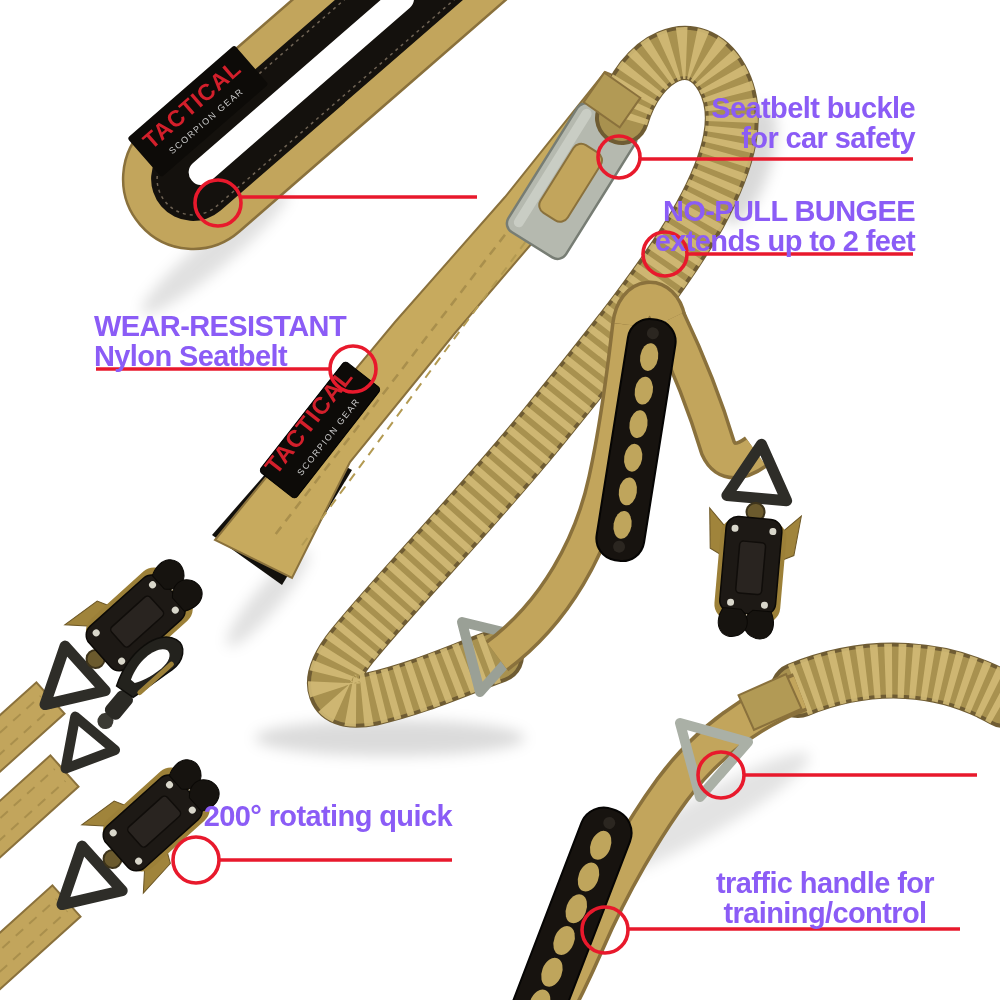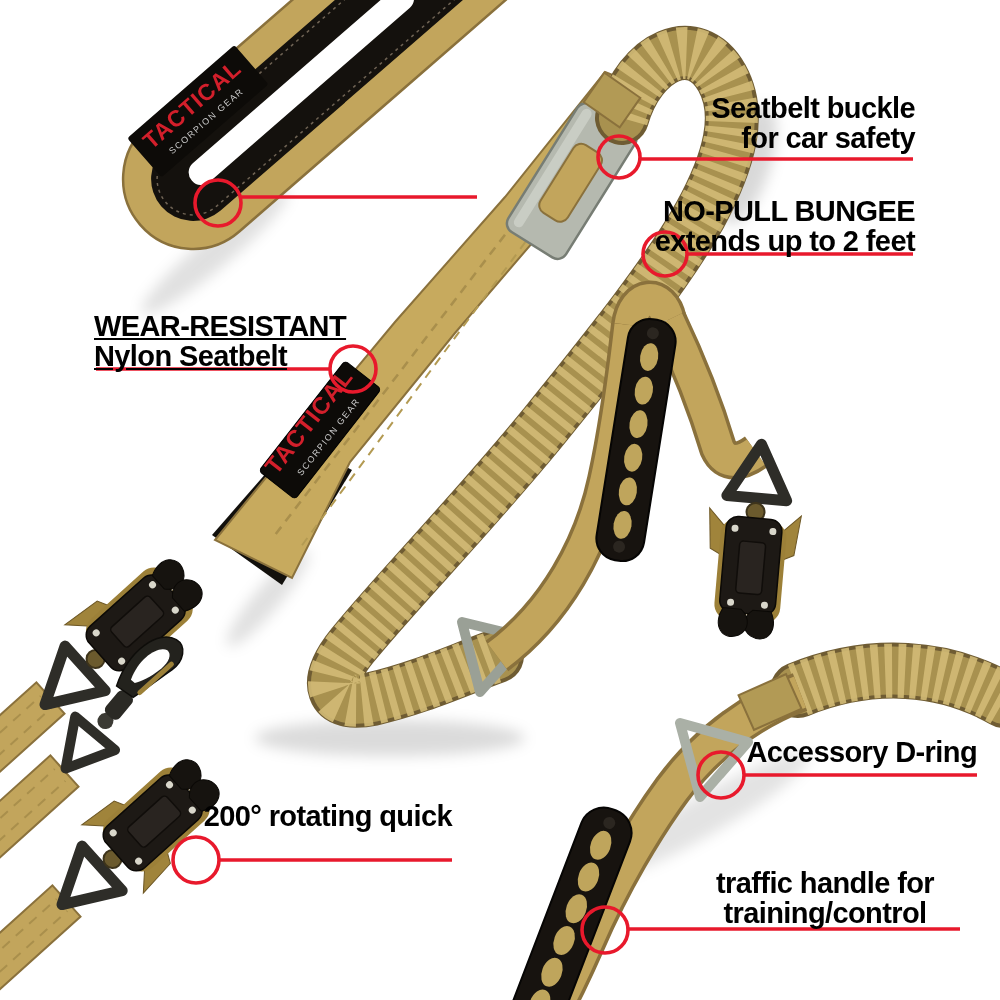--- a/index.html
+++ b/index.html
@@ -1,20 +1,20 @@
 <!DOCTYPE html>
 <html><head>
 <meta charset="utf-8">
 <style>
   html,body{margin:0;padding:0;background:#ffffff;}
   #canvas{position:relative;width:1000px;height:1000px;background:#ffffff;overflow:hidden;
           font-family:"Liberation Sans",sans-serif;}
   #art{position:absolute;left:0;top:0;}
   .callout{position:absolute;font-weight:700;font-size:29px;line-height:30px;
-           letter-spacing:-0.6px;color:#000000;white-space:nowrap;}
+           letter-spacing:-0.6px;color:#8b5cf6;white-space:nowrap;}
   .align-r{text-align:right;}
   .align-l{text-align:left;}
   .align-c{text-align:center;}
 </style>
 </head>
 <body>
 
 <div id="canvas">
 
 <svg id="art" width="1000" height="1000" viewBox="0 0 1000 1000">
@@ -187,31 +187,28 @@
 <div class="callout align-r" style="left:615px;top:93px;width:300px;">
   <div>Seatbelt buckle</div>
   <div>for car safety</div>
 </div>
 
 <div class="callout align-r" style="left:585px;top:196px;width:330px;">
   <div>NO-PULL BUNGEE</div>
   <div>extends up to 2 feet</div>
 </div>
 
-<div class="callout align-l" style="left:94px;top:311px;width:330px;text-decoration:underline;">
+<div class="callout align-l" style="left:94px;top:311px;width:330px;">
   <div>WEAR-RESISTANT</div>
   <div>Nylon Seatbelt</div>
 </div>
 
 <div class="callout align-r" style="left:142px;top:801px;width:310px;">
   <div>200° rotating quick</div>
 </div>
 
-<div class="callout align-r" style="left:657px;top:737px;width:320px;">
-  <div>Accessory D-ring</div>
-</div>
 
 <div class="callout align-c" style="left:645px;top:868px;width:360px;">
   <div>traffic handle for</div>
   <div>training/control</div>
 </div>
 
 </div>
 
 </body></html>

